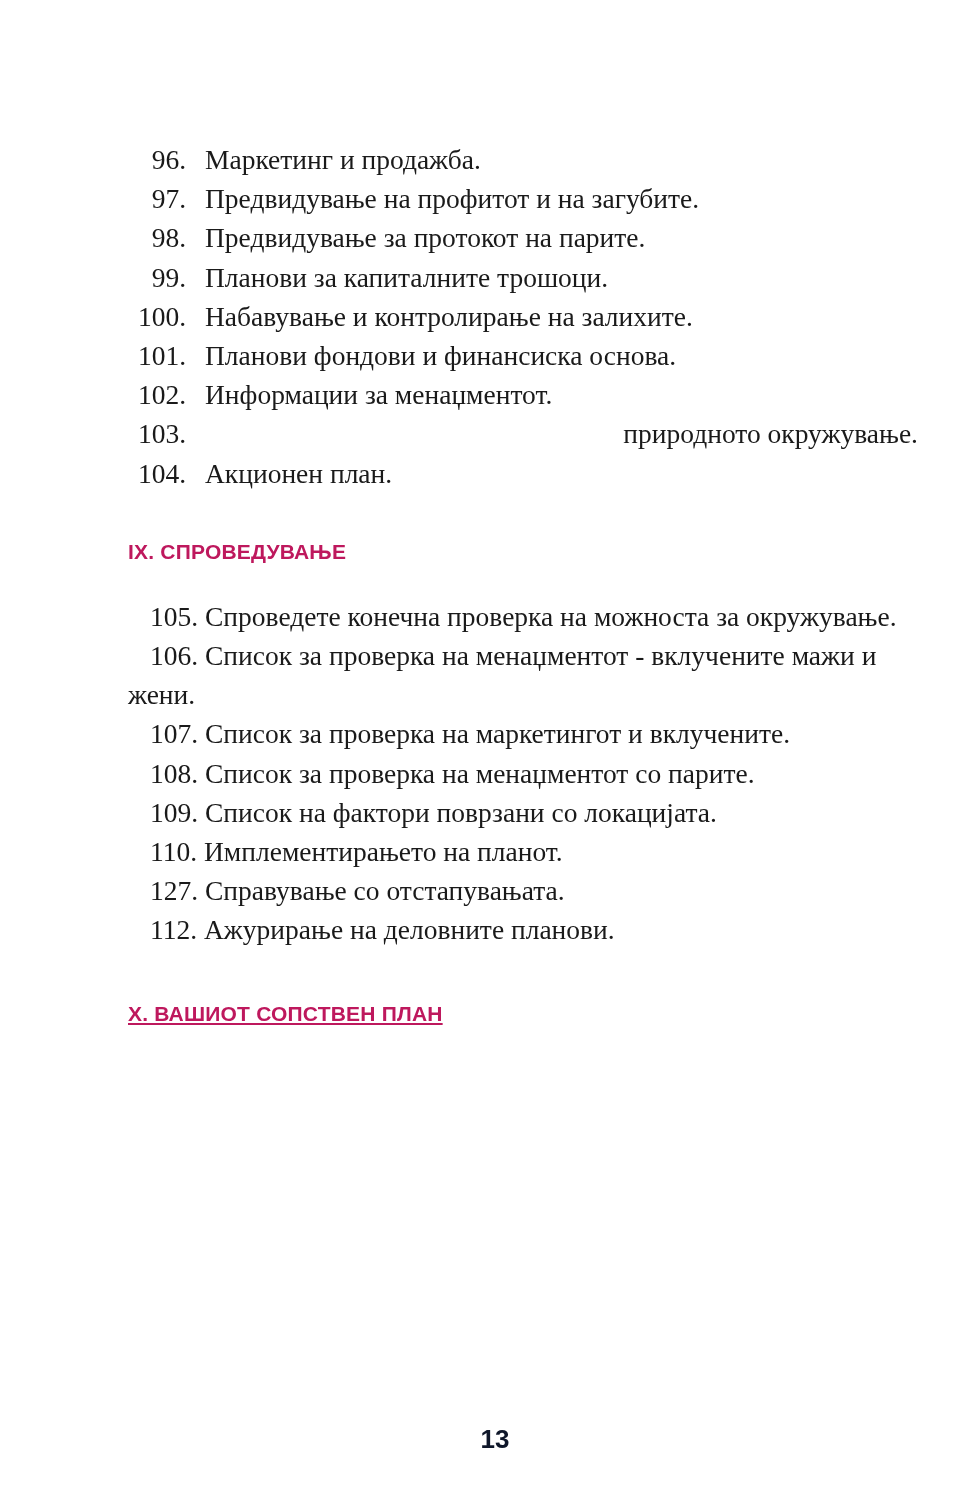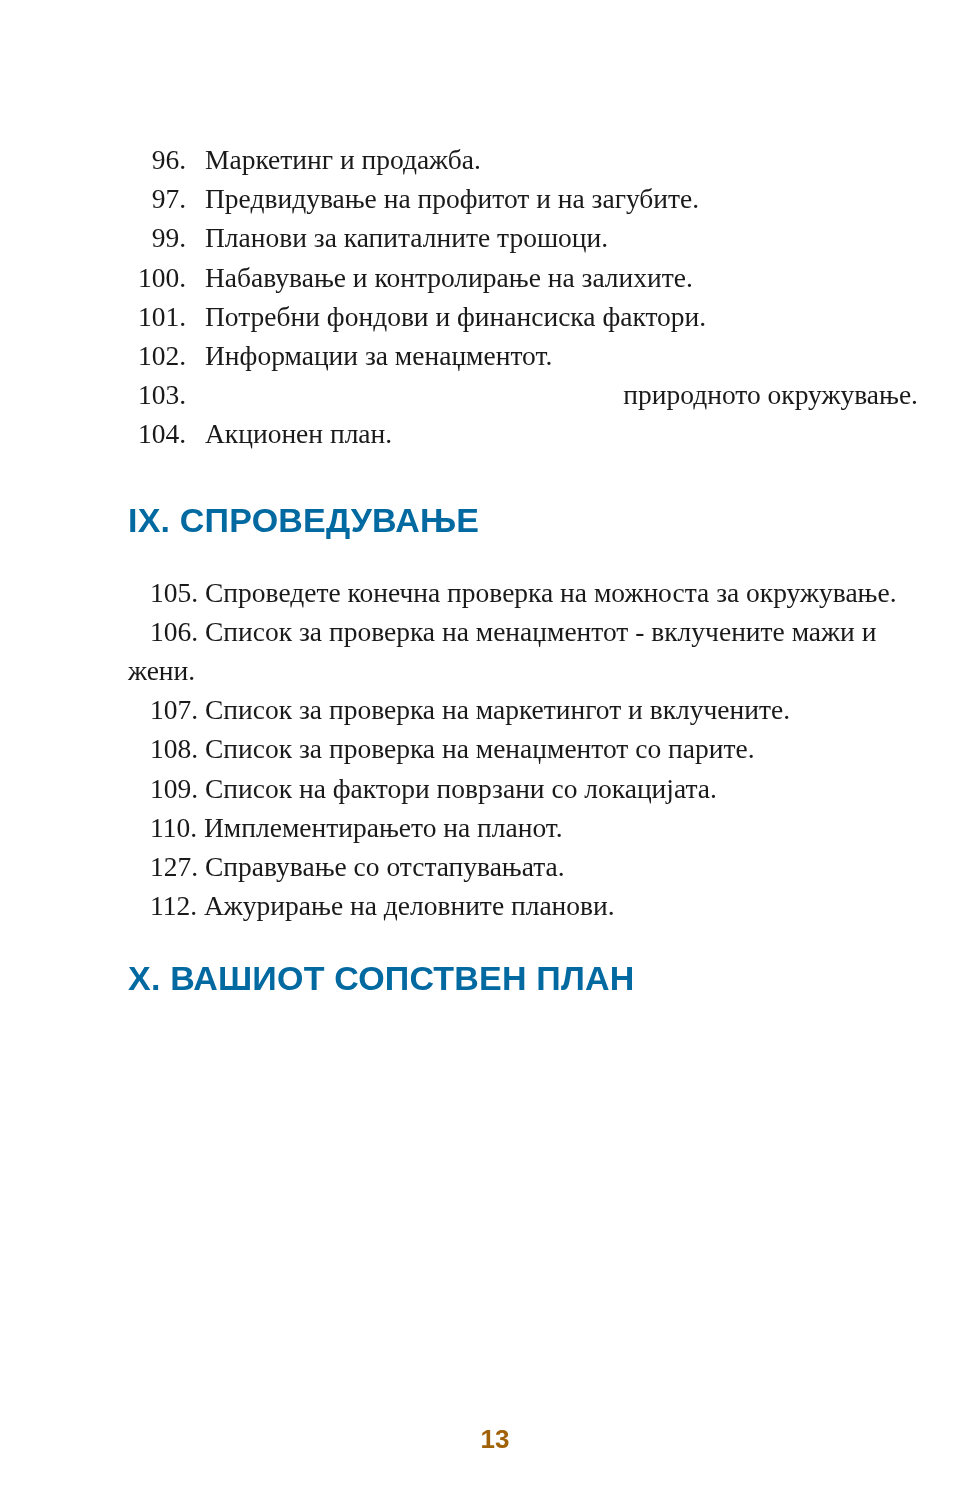--- a/index.html
+++ b/index.html
@@ -57,32 +57,33 @@
   
   .wrapline {
     display: block;
     text-align: right;
   }
 
   
   .heading {
     font-family: "Liberation Sans", "DejaVu Sans", sans-serif;
     font-weight: bold;
-    font-size: 34px;
+    font-size: 21px;
     letter-spacing: 0.2px;
-    color: #0369a1;
+    color: #be185d;
     white-space: nowrap;
   }
   .heading-ix {
     margin-top: 47px;
     margin-bottom: 0;
   }
   .heading-x {
-    margin-top: 34px;
+    margin-top: 52px;
     margin-bottom: 0;
+    text-decoration: underline;
   }
 
   
   .para-list {
     margin: 0;
     padding: 0;
     list-style: none;
     font-family: "Liberation Serif", "DejaVu Serif", serif;
     font-size: 27.5px;
     line-height: 39.2px;
@@ -106,51 +107,55 @@
   
   .page-number {
     position: absolute;
     left: 0;
     right: 0;
     top: 1424px;
     text-align: center;
     font-family: "Liberation Sans", "DejaVu Sans", sans-serif;
     font-weight: bold;
     font-size: 26px;
-    color: #a16207;
+    color: #0f172a;
     padding-left: 20px;
   }
 </style>
 </head>
 <body>
 
 <div class="page">
 
   <div class="content">
 
     <ul class="hang-list">
       <li class="hang-item">
         <span class="hang-num">96.</span>
         <span class="hang-text">Маркетинг и продажба.</span>
       </li>
       <li class="hang-item">
         <span class="hang-num">97.</span>
         <span class="hang-text">Предвидување на профитот и на загубите.</span>
       </li>
       <li class="hang-item">
+        <span class="hang-num">98.</span>
+        <span class="hang-text">Предвидување за протокот на парите.</span>
+      </li>
+      <li class="hang-item">
         <span class="hang-num">99.</span>
         <span class="hang-text">Планови за капиталните трошоци.</span>
       </li>
       <li class="hang-item">
         <span class="hang-num">100.</span>
         <span class="hang-text">Набавување и контролирање на залихите.</span>
       </li>
       <li class="hang-item">
         <span class="hang-num">101.</span>
-        <span class="hang-text">Потребни фондови и финансиска фактори.</span>
+        <span class="hang-text">Планови фондови и финансиска основа.</span>
       </li>
       <li class="hang-item">
         <span class="hang-num">102.</span>
         <span class="hang-text">Информации за менаџментот.</span>
       </li>
       <li class="hang-item">
         <span class="hang-num">103.</span>
         <span class="hang-text"><span class="wrapline">природното окружување.</span></span>
       </li>
       <li class="hang-item">

